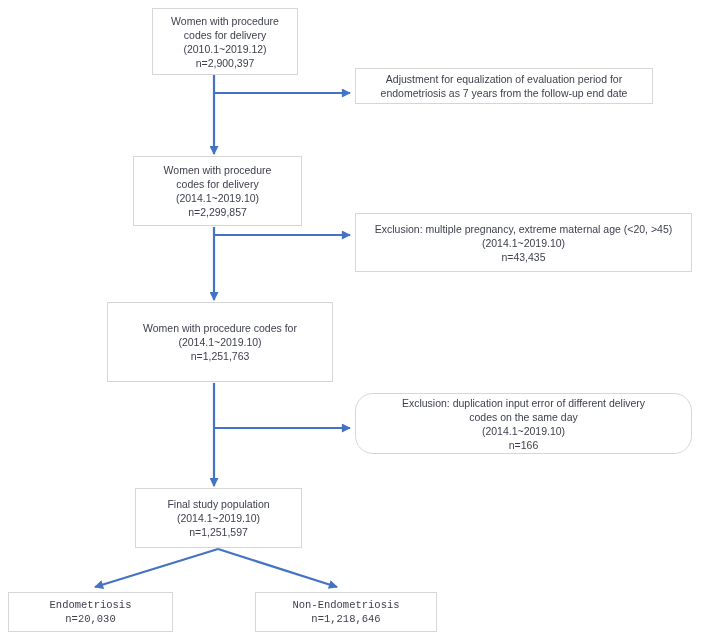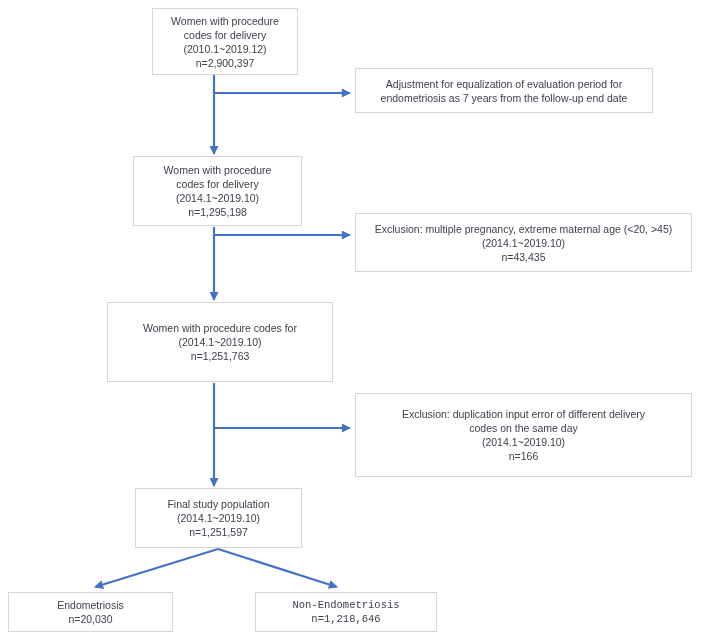--- a/index.html
+++ b/index.html
@@ -40,27 +40,27 @@
     text-align: center;
     font-size: 10.5px;
     line-height: 14px;
     padding: 1px 14px;
   }
   .box .line {
     white-space: nowrap;
   }
   
   .b-step1   { left: 152px; top: 8px;   width: 146px; height: 67px; }
-  .b-adjust  { left: 355px; top: 68px;  width: 298px; height: 45px; }
+  .b-adjust  { left: 355px; top: 68px;  width: 298px; height: 36px; }
   .b-step2   { left: 133px; top: 156px; width: 169px; height: 70px; }
   .b-excl1   { left: 355px; top: 213px; width: 337px; height: 59px; }
   .b-step3   { left: 107px; top: 302px; width: 226px; height: 80px; }
-  .b-excl2   { left: 355px; top: 393px; width: 337px; height: 84px; }
+  .b-excl2   { left: 355px; top: 393px; width: 337px; height: 61px; border-radius: 18px; }
   .b-final   { left: 135px; top: 488px; width: 167px; height: 60px; }
-  .b-endo    { left: 8px;   top: 592px; width: 165px; height: 40px; }
+  .b-endo    { left: 8px;   top: 592px; width: 165px; height: 40px; font-family: Liberation Mono, monospace; }
   .b-nonendo { left: 255px; top: 592px; width: 182px; height: 40px; font-family: Liberation Mono, monospace; }
 </style>
 </head>
 <body>
 
 <div id="canvas">
 
   <svg id="connectors" viewBox="0 0 702 641" xmlns="http://www.w3.org/2000/svg">
     <defs>
       <marker id="arrowhead" viewBox="0 0 10 10" refX="9" refY="5" markerWidth="10" markerHeight="9" markerUnits="userSpaceOnUse" orient="auto">
@@ -86,21 +86,21 @@
 
   <div class="box b-adjust">
     <div class="line">Adjustment for equalization of evaluation period for</div>
     <div class="line">endometriosis as 7 years from the follow-up end date</div>
   </div>
 
   <div class="box b-step2">
     <div class="line">Women with procedure</div>
     <div class="line">codes for delivery</div>
     <div class="line">(2014.1~2019.10)</div>
-    <div class="line">n=1,295,198</div>
+    <div class="line">n=2,299,857</div>
   </div>
 
   <div class="box b-excl1">
     <div class="line">Exclusion: multiple pregnancy, extreme maternal age (&lt;20, &gt;45)</div>
     <div class="line">(2014.1~2019.10)</div>
     <div class="line">n=43,435</div>
   </div>
 
   <div class="box b-step3">
     <div class="line">Women with procedure codes for</div>

